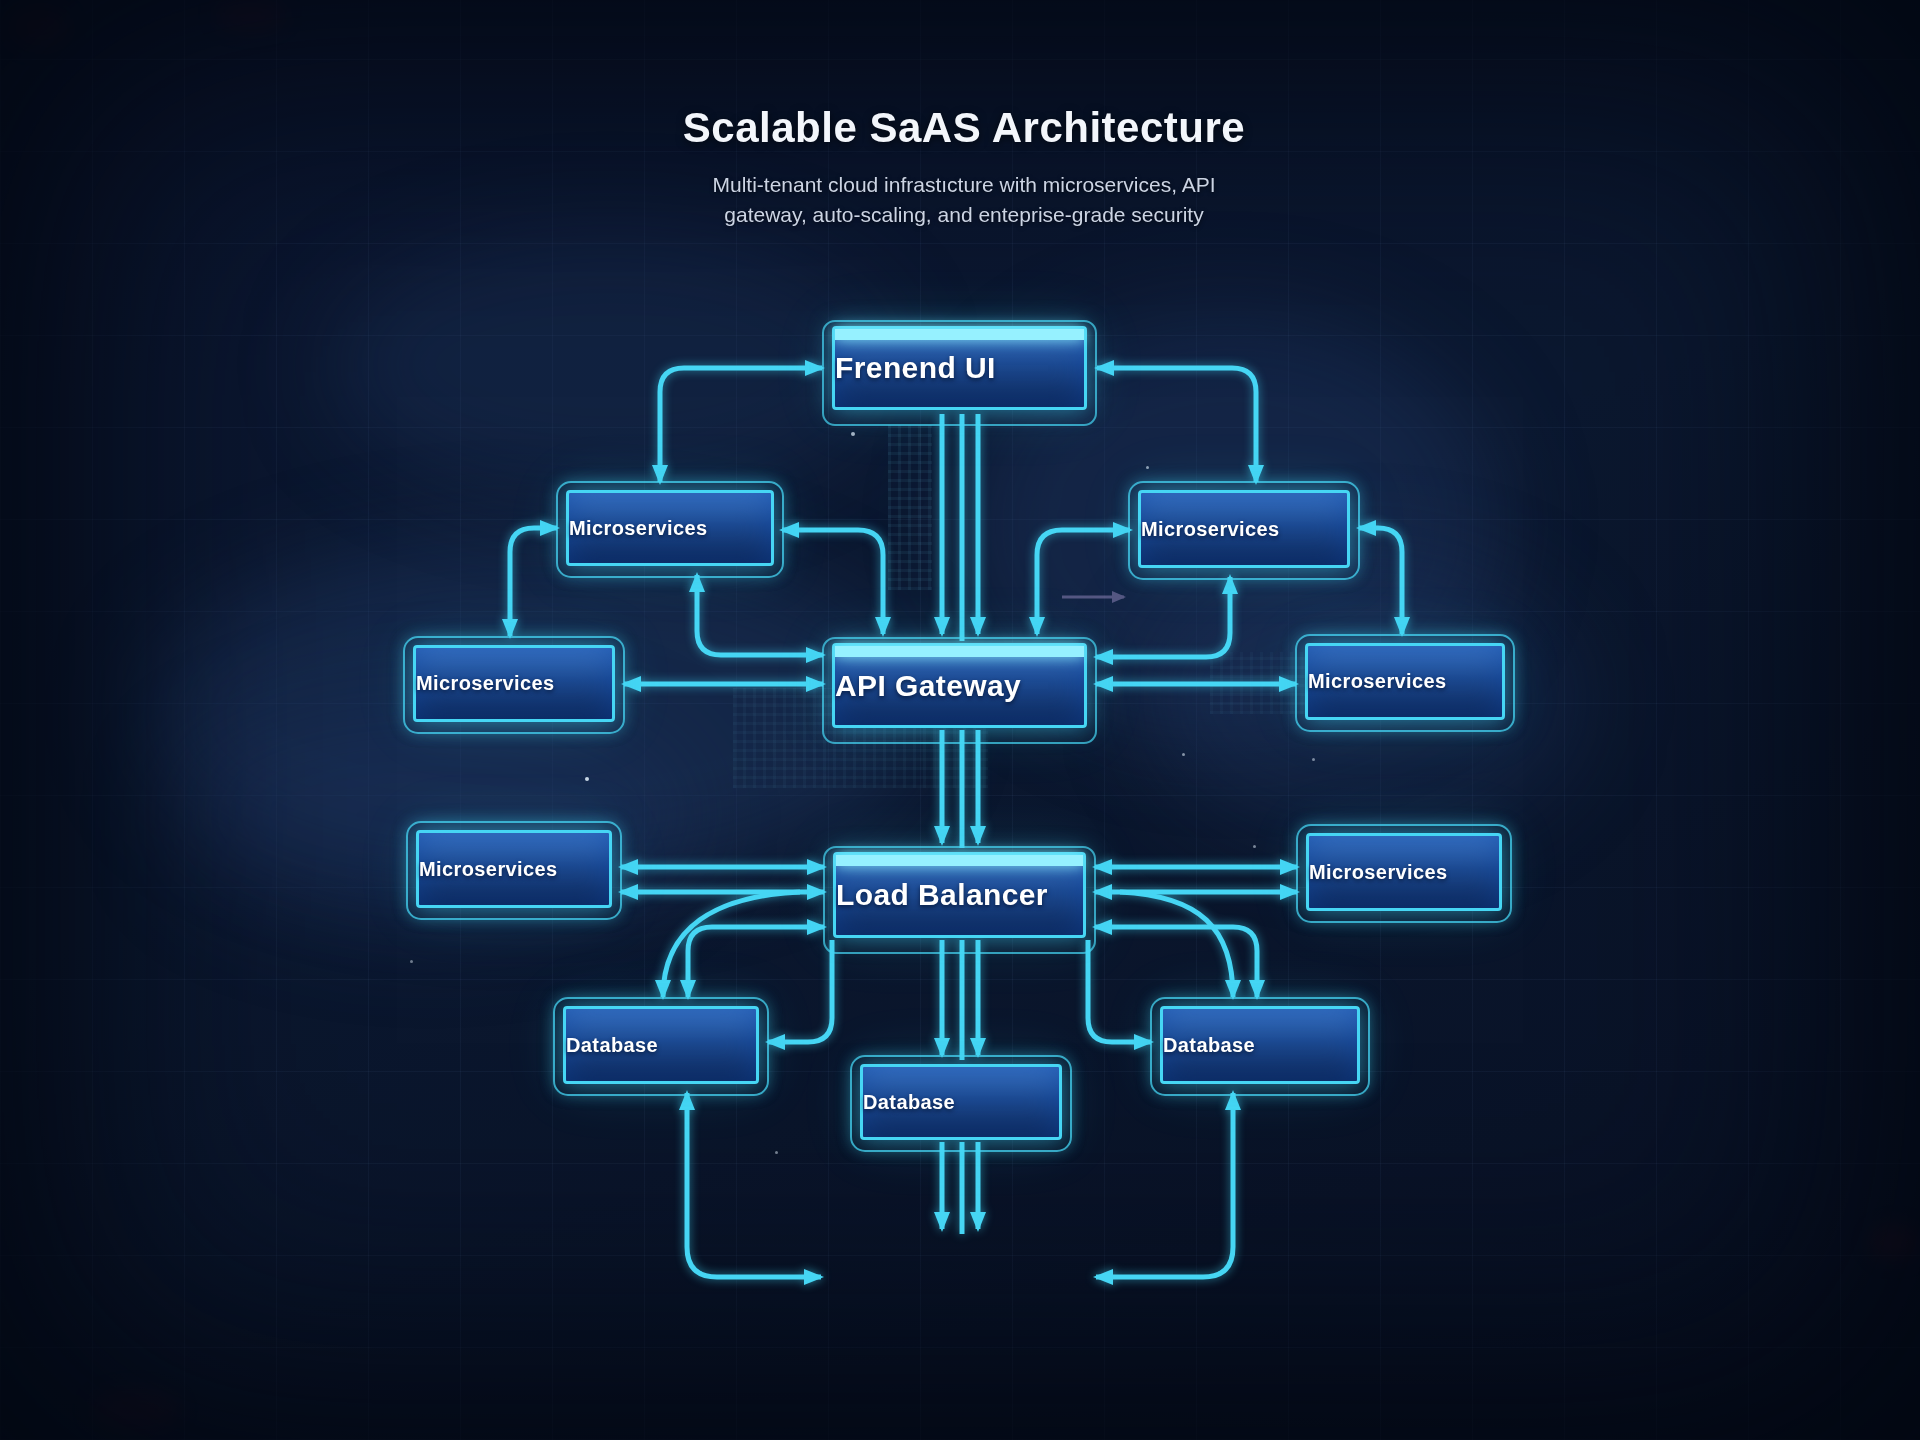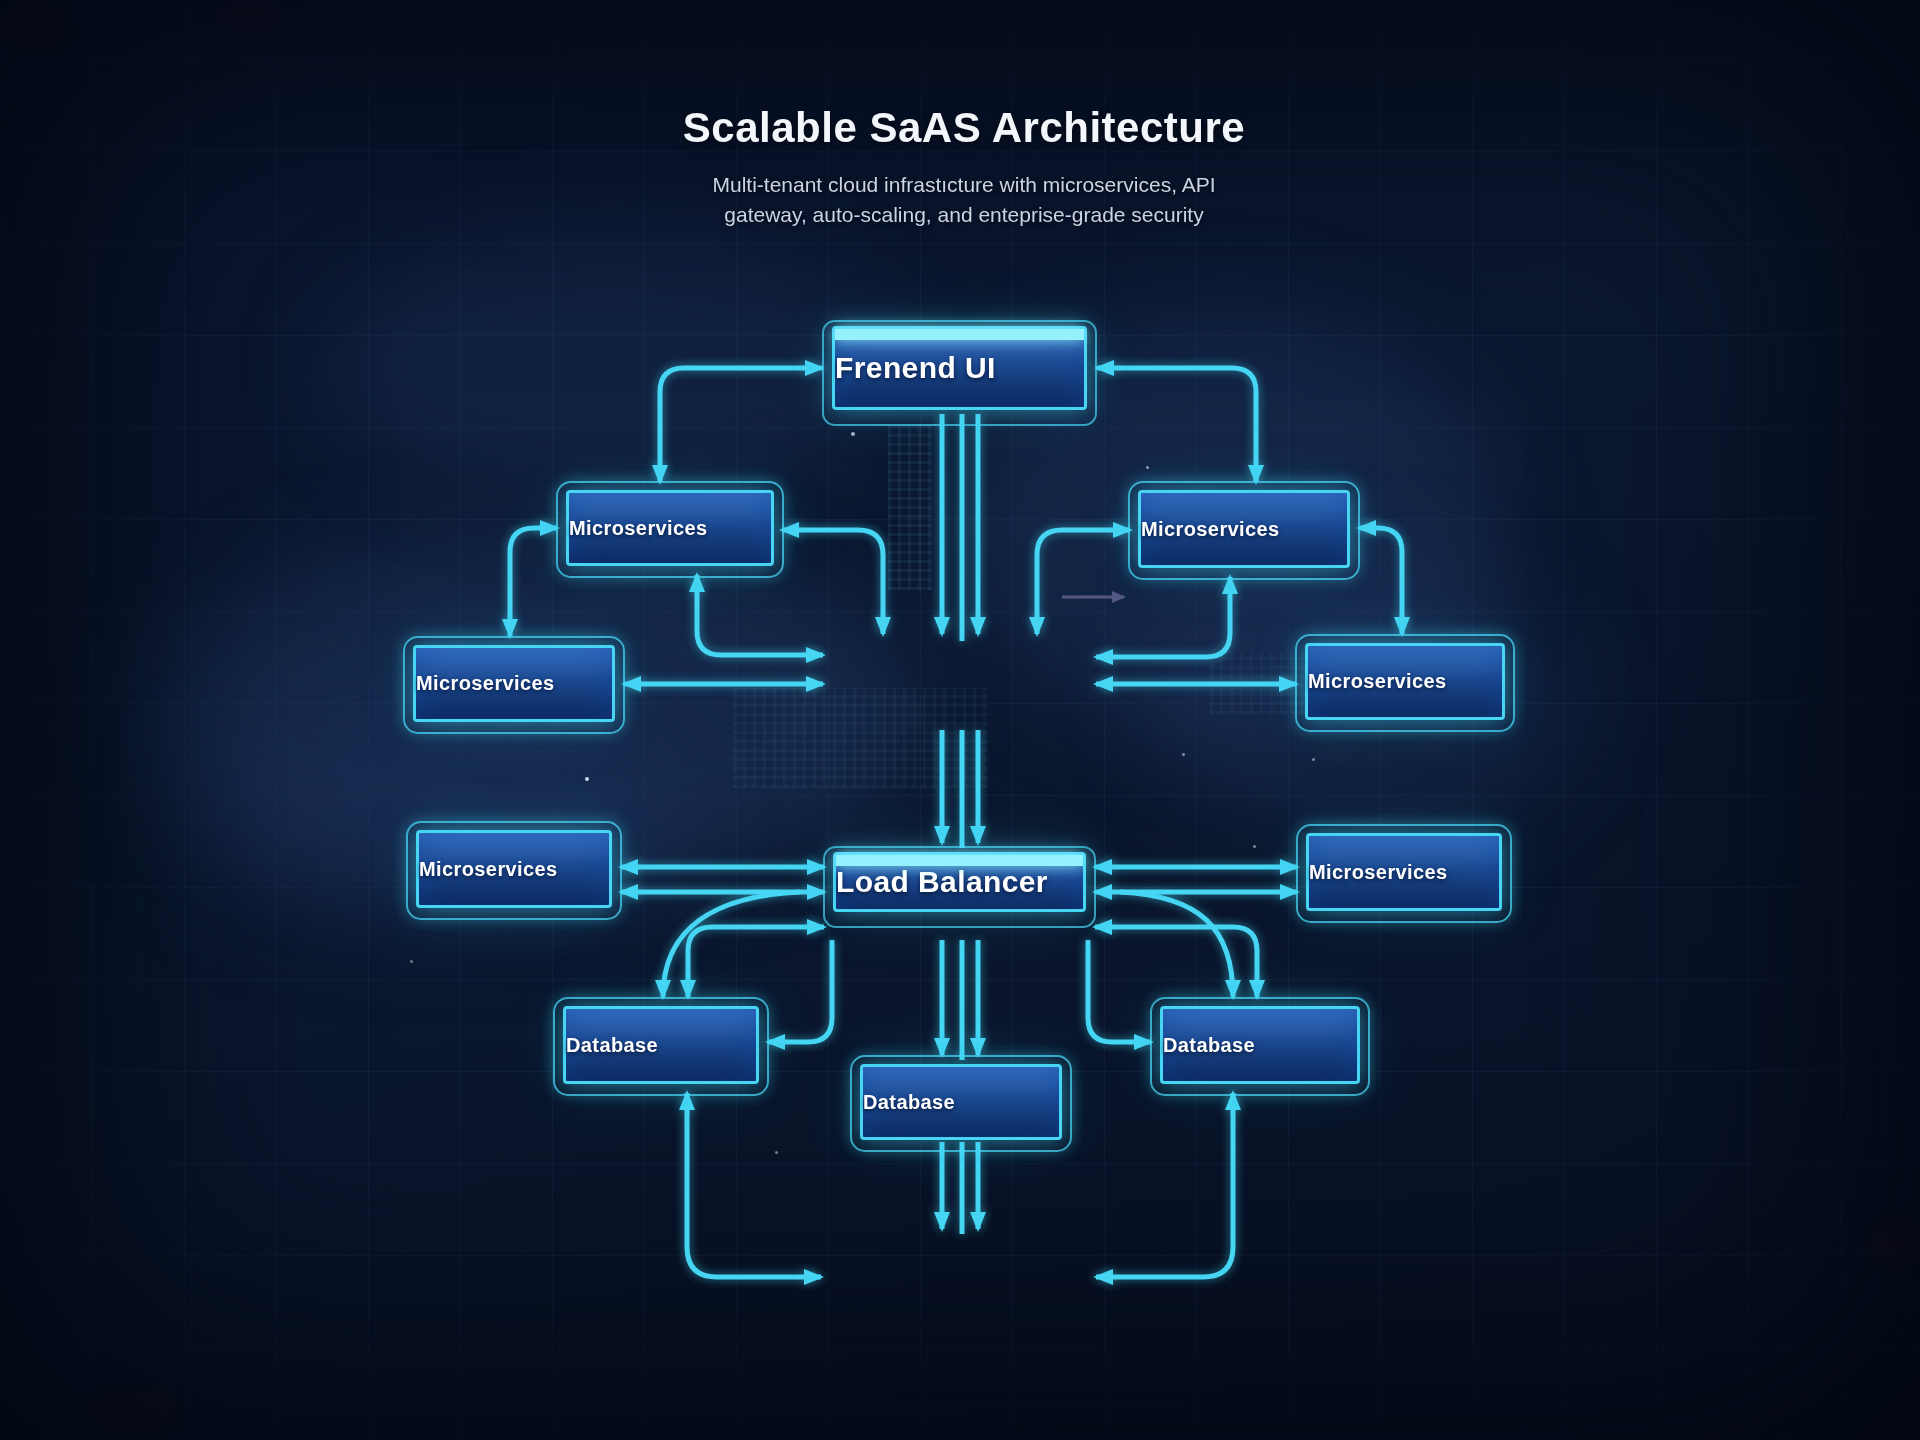--- a/index.html
+++ b/index.html
@@ -190,31 +190,36 @@
       <div class="node sub" style="left: 1138px; top: 490px; width: 212px; height: 78px;">
         <div class="node-inner">
           <span class="node-label">Microservices</span>
         </div>
       </div>
       <div class="node sub" style="left: 413px; top: 645px; width: 202px; height: 77px;">
         <div class="node-inner">
           <span class="node-label">Microservices</span>
         </div>
       </div>
+      <div class="node hub" style="left: 832px; top: 643px; width: 255px; height: 85px;">
+        <div class="node-inner">
+          <span class="node-label">API Gateway</span>
+        </div>
+      </div>
       <div class="node sub" style="left: 1305px; top: 643px; width: 200px; height: 77px;">
         <div class="node-inner">
           <span class="node-label">Microservices</span>
         </div>
       </div>
       <div class="node sub" style="left: 416px; top: 830px; width: 196px; height: 78px;">
         <div class="node-inner">
           <span class="node-label">Microservices</span>
         </div>
       </div>
-      <div class="node hub" style="left: 833px; top: 852px; width: 253px; height: 60px;">
+      <div class="node hub" style="left: 833px; top: 852px; width: 253px; height: 86px;">
         <div class="node-inner">
           <span class="node-label">Load Balancer</span>
         </div>
       </div>
       <div class="node sub" style="left: 1306px; top: 833px; width: 196px; height: 78px;">
         <div class="node-inner">
           <span class="node-label">Microservices</span>
         </div>
       </div>
       <div class="node sub" style="left: 563px; top: 1006px; width: 196px; height: 78px;">

